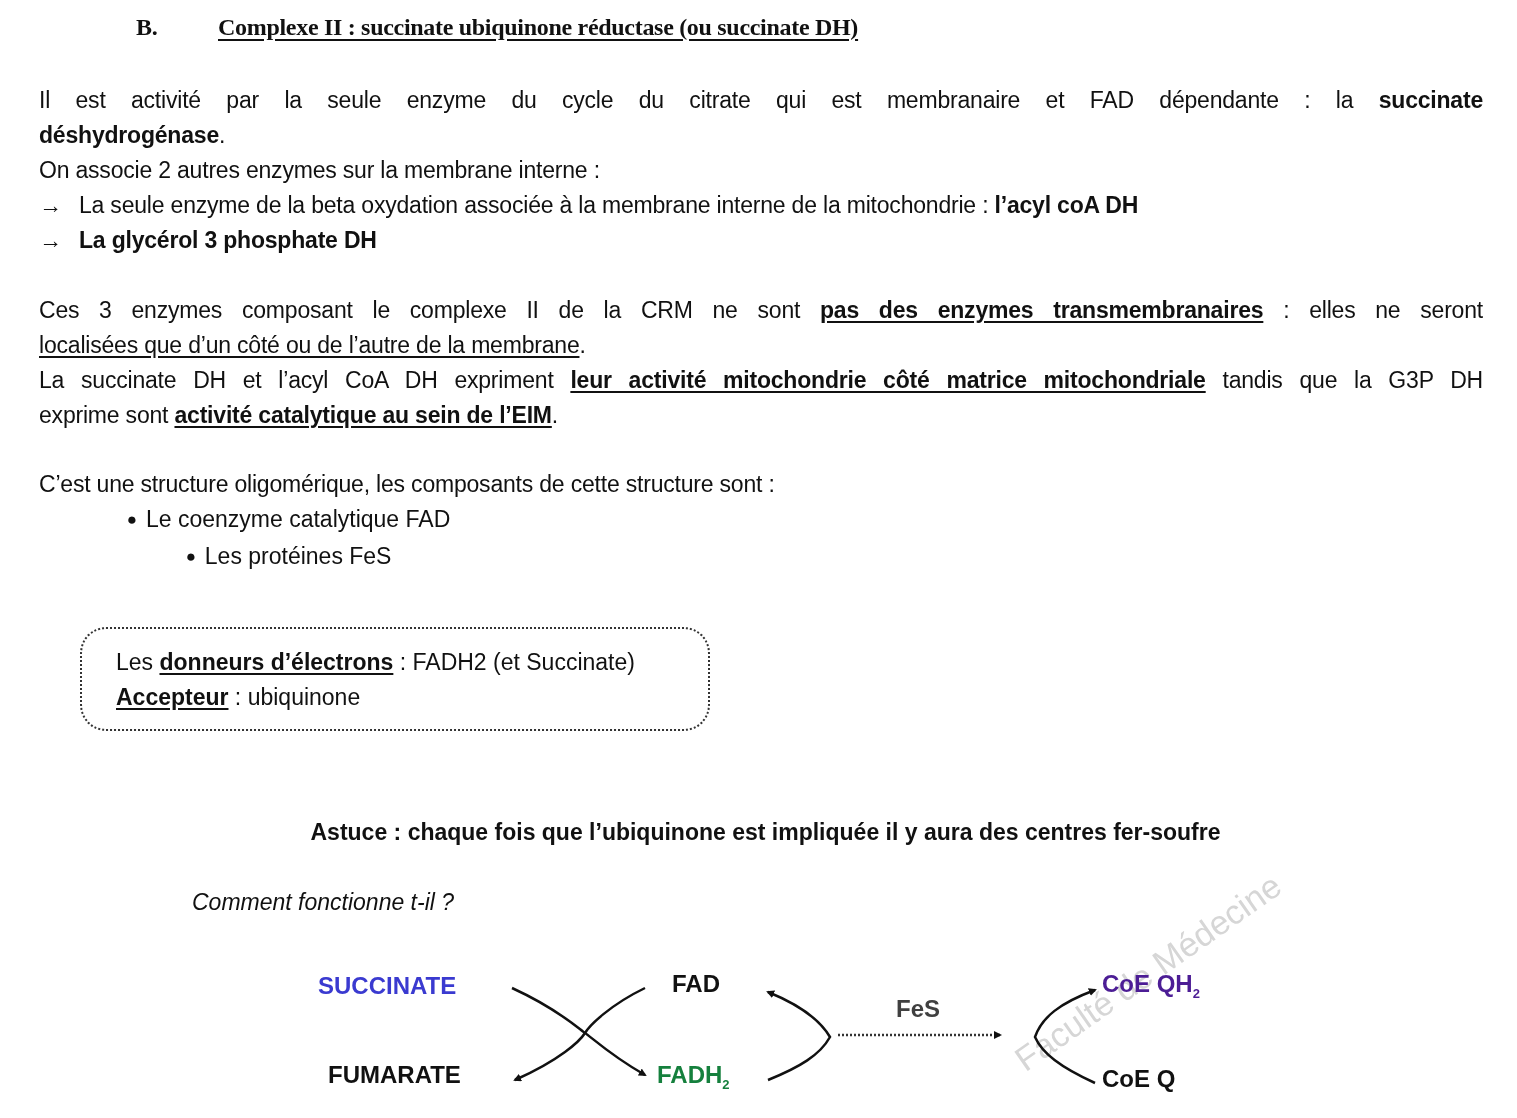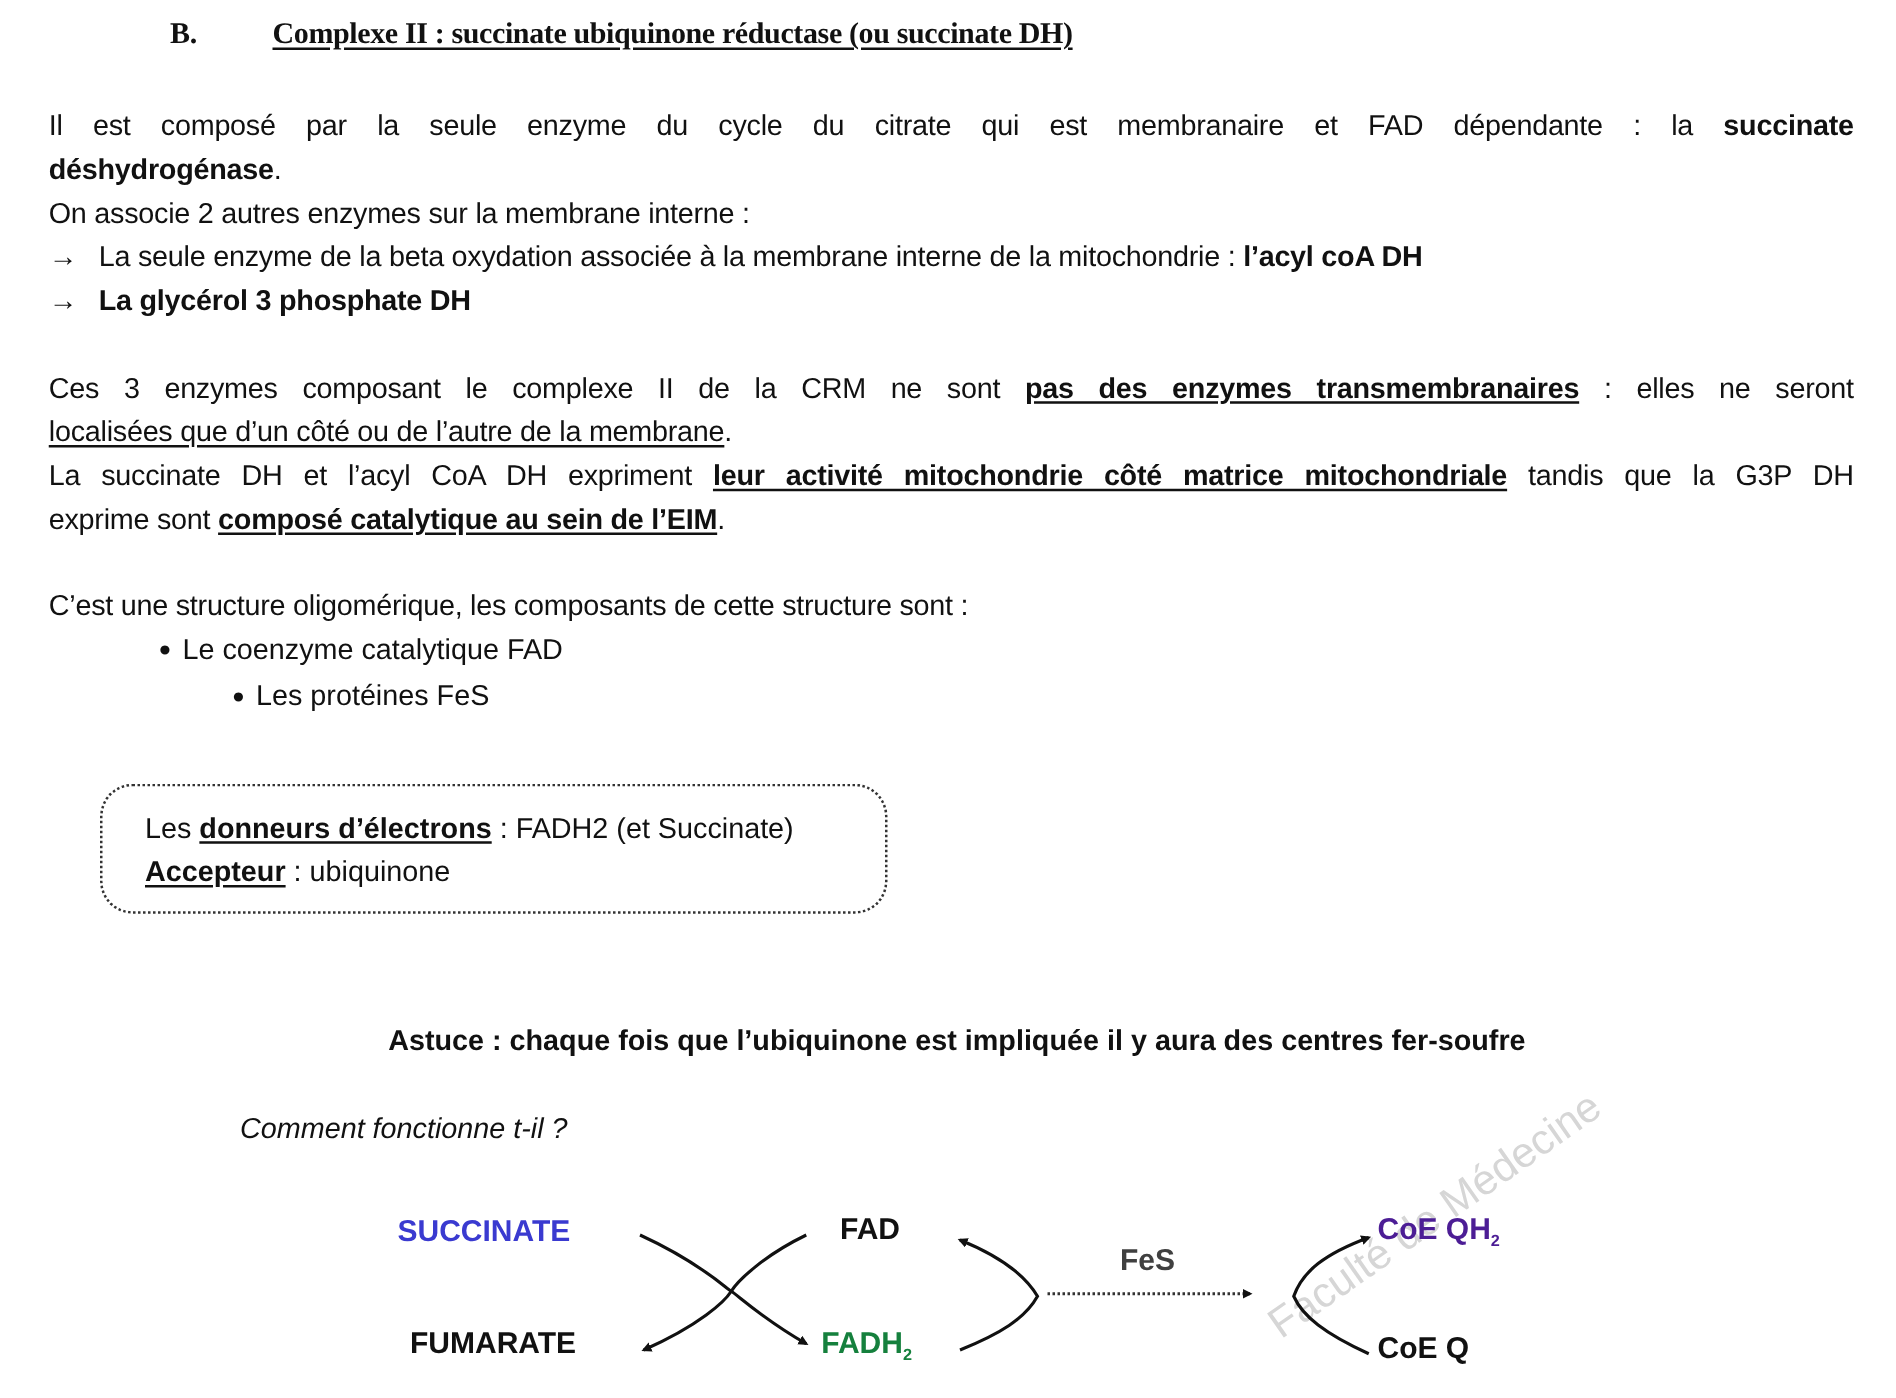--- a/index.html
+++ b/index.html
@@ -29,21 +29,21 @@
                transform:rotate(-35deg); transform-origin:left bottom; white-space:nowrap; }
 </style>
 </head>
 <body>
 
 <div class="title">
   <span class="letter">B.</span><span class="t-text">Complexe II : succinate ubiquinone réductase (ou succinate DH)</span>
 </div>
 
 <div class="p justify" style="top:83px;">
-  <span>Il est composé par la seule enzyme du cycle du citrate qui est membranaire et FAD dépendante : la </span><span class="b">succinate</span>
+  <span>Il est activité par la seule enzyme du cycle du citrate qui est membranaire et FAD dépendante : la </span><span class="b">succinate</span>
 </div>
 <div class="p" style="top:118px;">
   <span class="b">déshydrogénase</span><span>.</span>
 </div>
 <div class="p" style="top:153px;">On associe 2 autres enzymes sur la membrane interne :</div>
 <div class="p" style="top:188px;">
   <span class="arrow">→</span><span>La seule enzyme de la beta oxydation associée à la membrane interne  de la mitochondrie : </span><span class="b">l’acyl coA DH</span>
 </div>
 <div class="p" style="top:223px;">
   <span class="arrow">→</span><span class="b">La glycérol 3 phosphate DH</span>
@@ -52,21 +52,21 @@
 <div class="p justify" style="top:293px;">
   <span>Ces 3 enzymes composant le complexe II de la CRM ne sont </span><span class="b u">pas des enzymes transmembranaires</span><span> : elles ne seront</span>
 </div>
 <div class="p" style="top:328px;">
   <span class="u">localisées que d’un côté ou de l’autre de la membrane</span><span>.</span>
 </div>
 <div class="p justify" style="top:363px;">
   <span>La succinate DH et l’acyl CoA DH expriment </span><span class="b u">leur activité mitochondrie côté matrice mitochondriale</span><span> tandis que la G3P DH</span>
 </div>
 <div class="p" style="top:398px;">
-  <span>exprime sont </span><span class="b u">composé catalytique au sein de l’EIM</span><span>.</span>
+  <span>exprime sont </span><span class="b u">activité catalytique au sein de l’EIM</span><span>.</span>
 </div>
 
 <div class="p" style="top:467px;">C’est une structure oligomérique, les composants de cette structure sont :</div>
 <div class="bullets" style="top:501px;text-align:center;">
   <div><span class="dot">●</span><span>Le coenzyme catalytique FAD</span></div>
   <div><span class="dot">●</span><span>Les protéines FeS</span></div>
 </div>
 
 <div class="box"></div>
 <div class="box-text" style="top:645px;">

